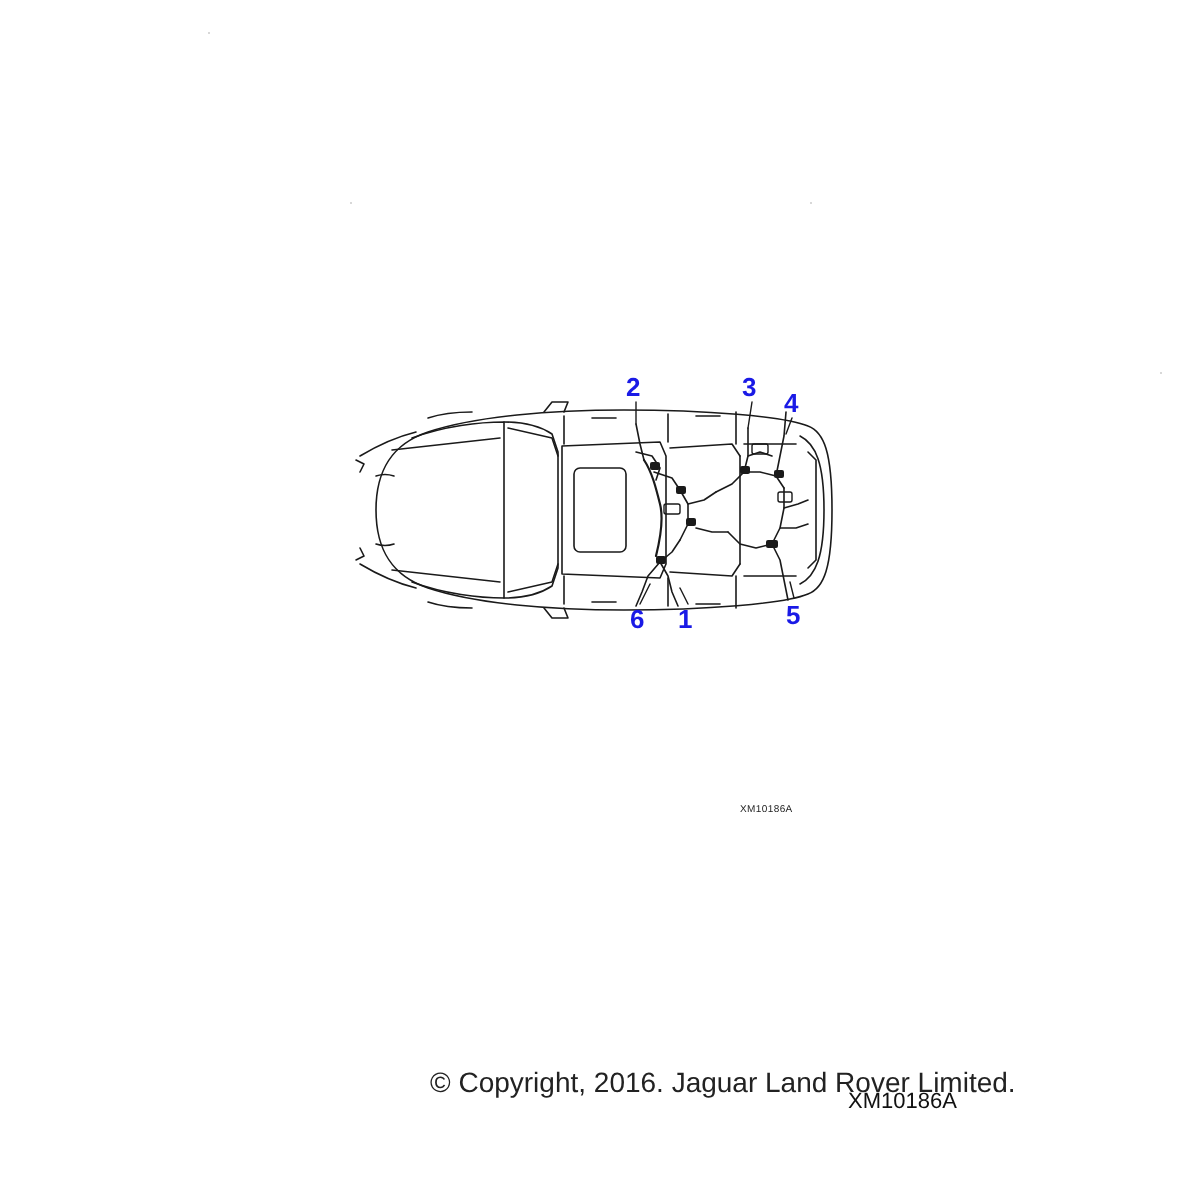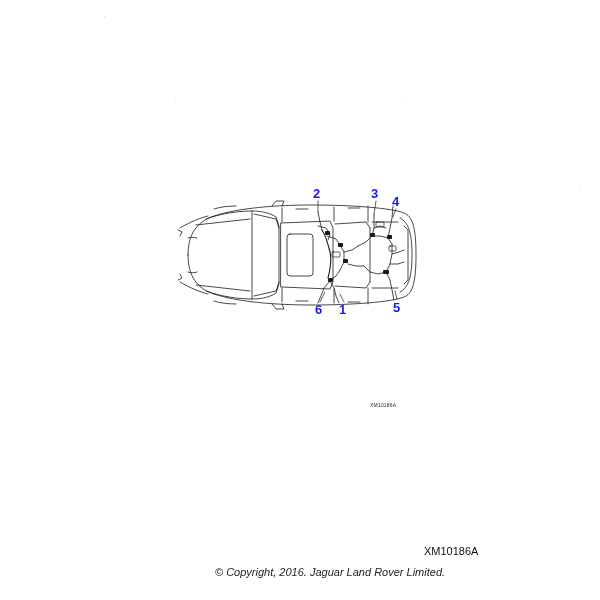--- a/index.html
+++ b/index.html
@@ -50,25 +50,24 @@
     position: absolute;
     left: 424px;
     top: 545px;
     font-size: 11px;
     color: #111111;
     font-family: "Liberation Sans", sans-serif;
   }
   #copyright {
     position: absolute;
     left: 215px;
-    top: 566px;
-    font-size: 11px;
+    top: 533px;
+    font-size: 14px;
     color: #222222;
     font-family: "Liberation Sans", sans-serif;
-    font-style: italic;
   }
   .speck {
     position: absolute;
     width: 1px;
     height: 1px;
     background: #d8d8d8;
   }
 </style>
 </head>
 <body>

